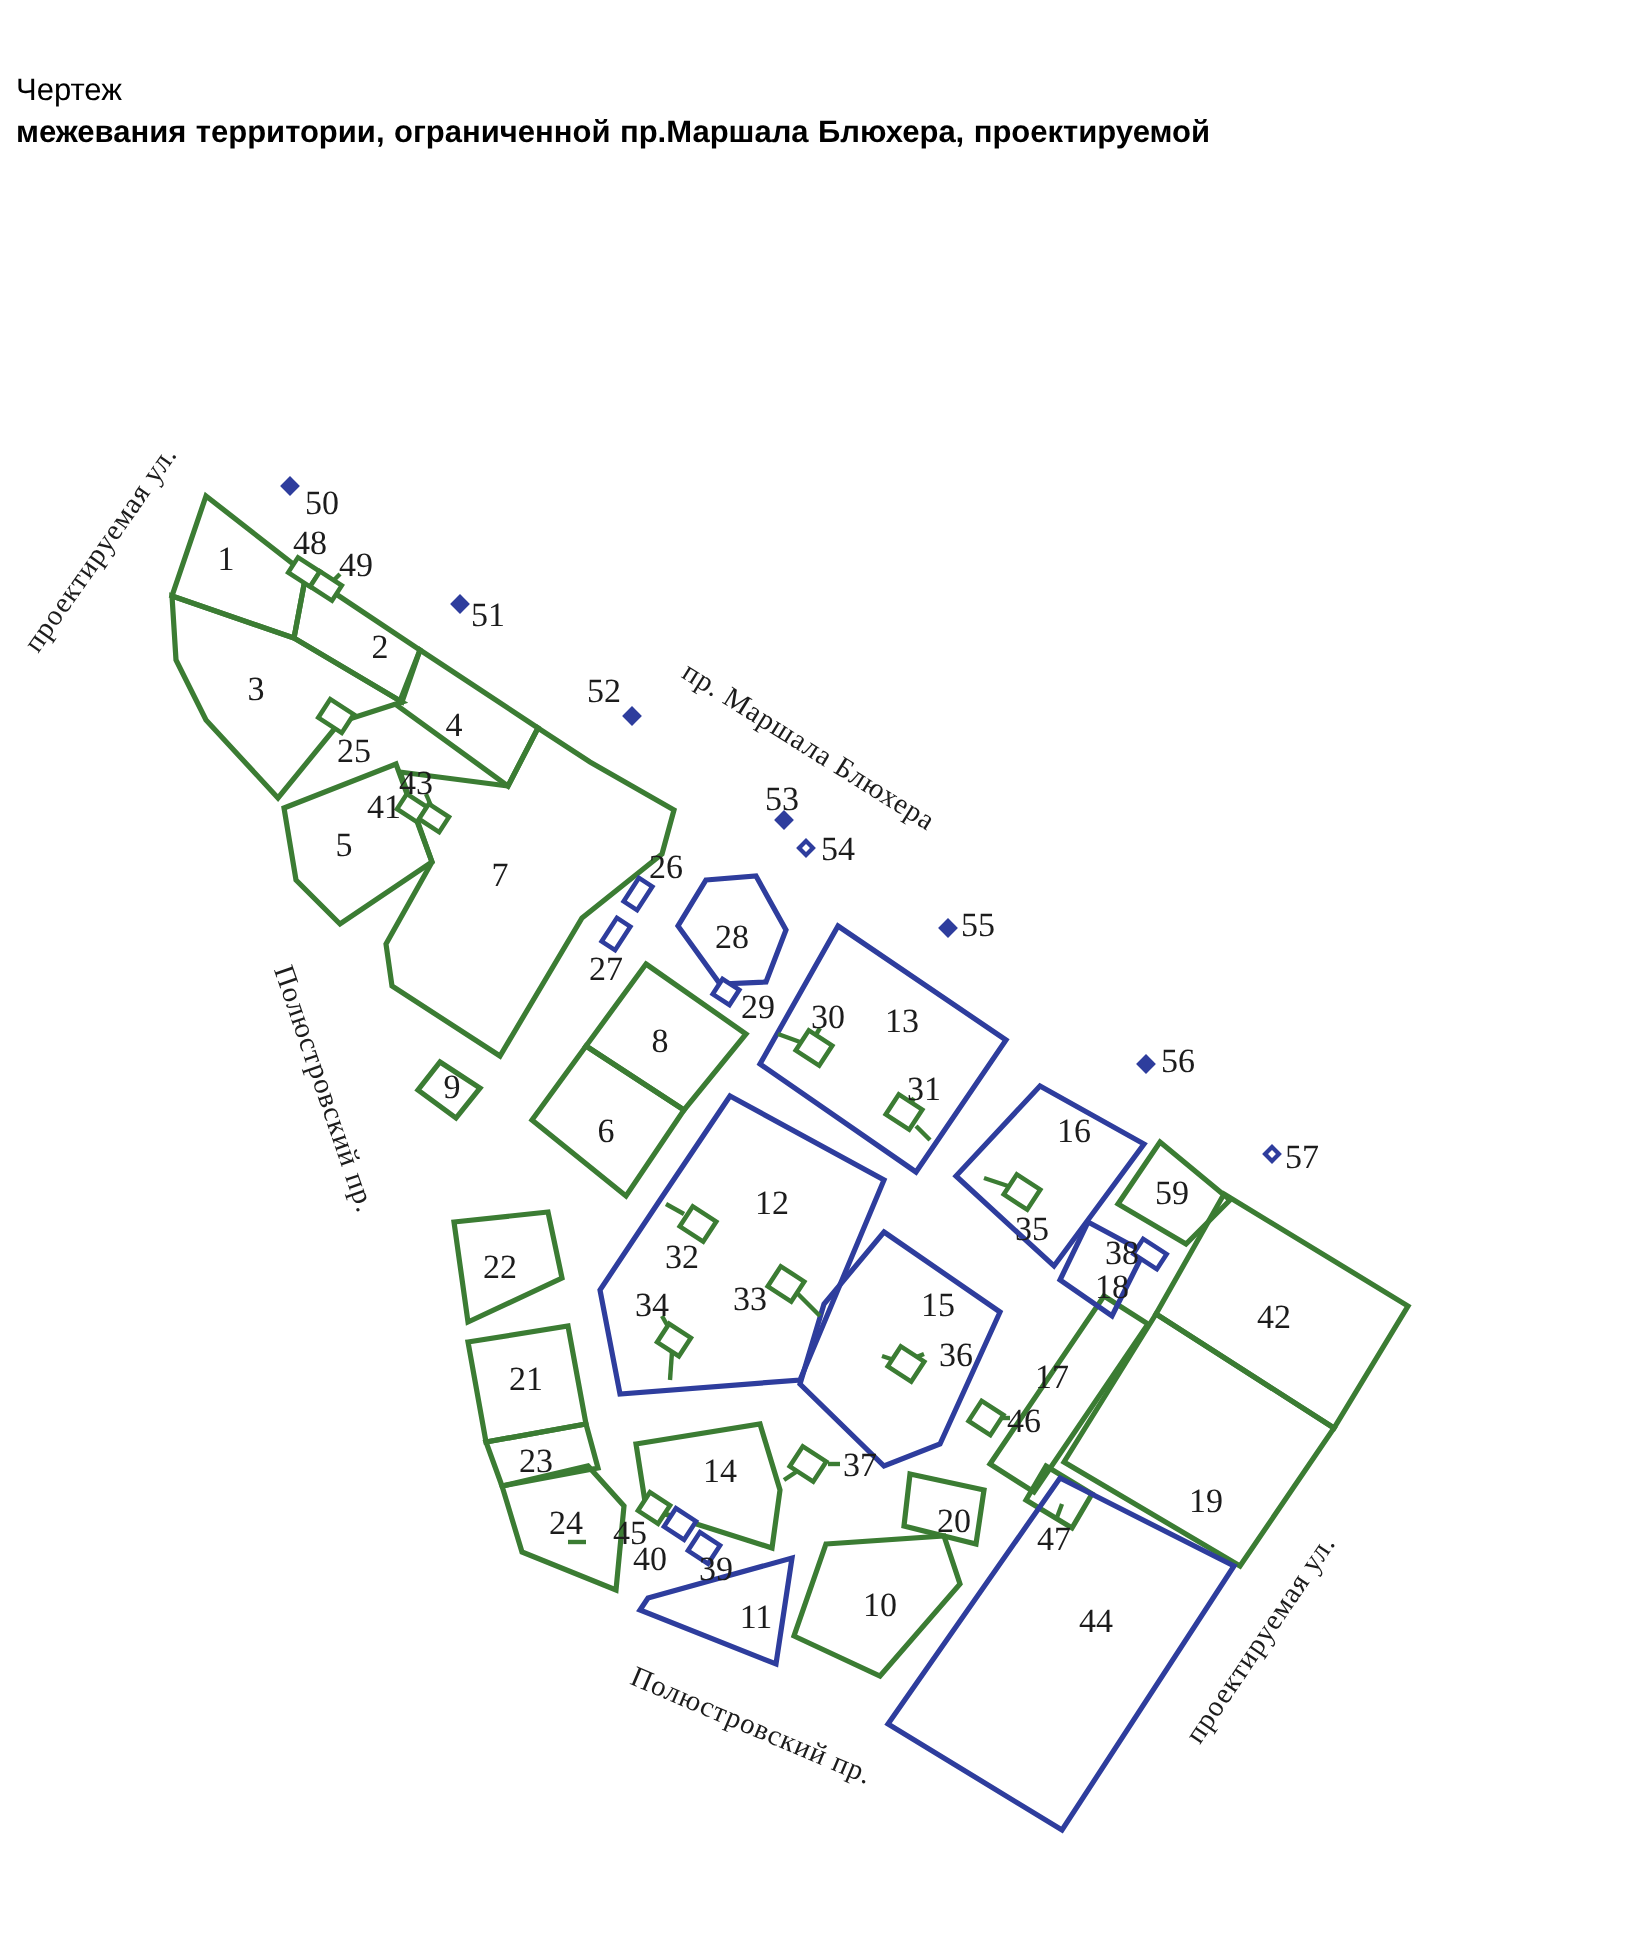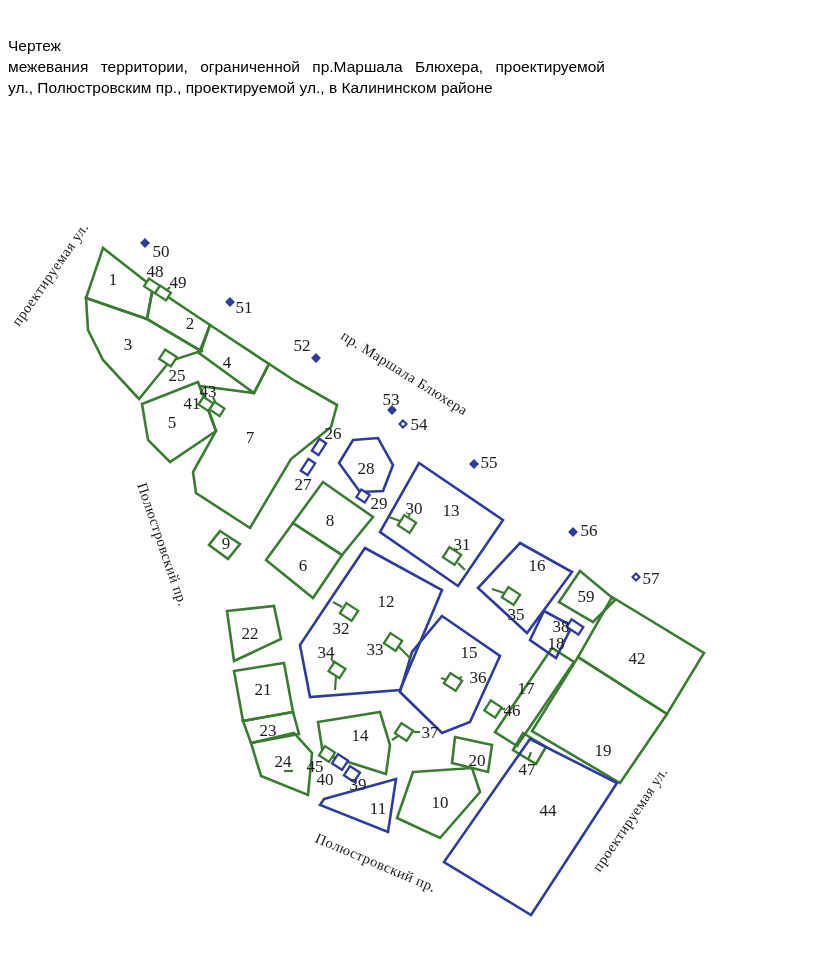--- a/index.html
+++ b/index.html
@@ -1,35 +1,34 @@
 <!DOCTYPE html>
 <html><head>
 <meta charset="utf-8">
 <style>
   html,body{margin:0;padding:0;background:#ffffff;}
   #page{position:relative;width:822px;height:974px;background:#fff;overflow:hidden;
         font-family:"Liberation Sans",sans-serif;}
   #title-block{position:absolute;left:8px;top:36px;width:597px;color:#000;
         font-size:15.5px;line-height:20.8px;}
   #title-block .line{white-space:nowrap;}
-  #title-block .line.justify{white-space:normal;text-align:justify;text-align-last:justify;}
+  #title-block .line.justify{white-space:normal;text-align:justify;text-align-last:justify;font-weight:bold;}
   #map-svg{position:absolute;left:0;top:0;}
   #map-svg text{font-family:"Liberation Serif","DejaVu Serif",serif;fill:#1c1c1c;}
   .parcel-label{font-size:17px;}
   .street-label{font-size:14.5px;letter-spacing:0.5px;}
 </style>
 </head>
 <body>
 
 <div id="page">
   <div id="title-block">
     <div class="line">Чертеж</div>
     <div id="title-lines">
         <div class="line justify">межевания территории, ограниченной пр.Маршала Блюхера, проектируемой</div>
-        <div class="line">ул., Полюстровским пр., проектируемой ул., в Калининском районе</div>
       </div>
   </div>
   <svg id="map-svg" width="822" height="974" viewBox="0 0 822 974" xmlns="http://www.w3.org/2000/svg">
       <polygon points="103,248 86,298 147,319 153,287" fill="none" stroke="#3b7c33" stroke-width="2.6" stroke-linejoin="miter"></polygon>
       <text x="113" y="285" text-anchor="middle" class="parcel-label">1</text>
       <polygon points="153,287 210,325 201,351 147,319" fill="none" stroke="#3b7c33" stroke-width="2.6" stroke-linejoin="miter"></polygon>
       <text x="190" y="329" text-anchor="middle" class="parcel-label">2</text>
       <polygon points="86,298 147,319 201,351 170,361 139,399 103,360 88,330" fill="none" stroke="#3b7c33" stroke-width="2.6" stroke-linejoin="miter"></polygon>
       <text x="128" y="350" text-anchor="middle" class="parcel-label">3</text>
       <polygon points="210,325 269,364 254,393 199,353" fill="none" stroke="#3b7c33" stroke-width="2.6" stroke-linejoin="miter"></polygon>

